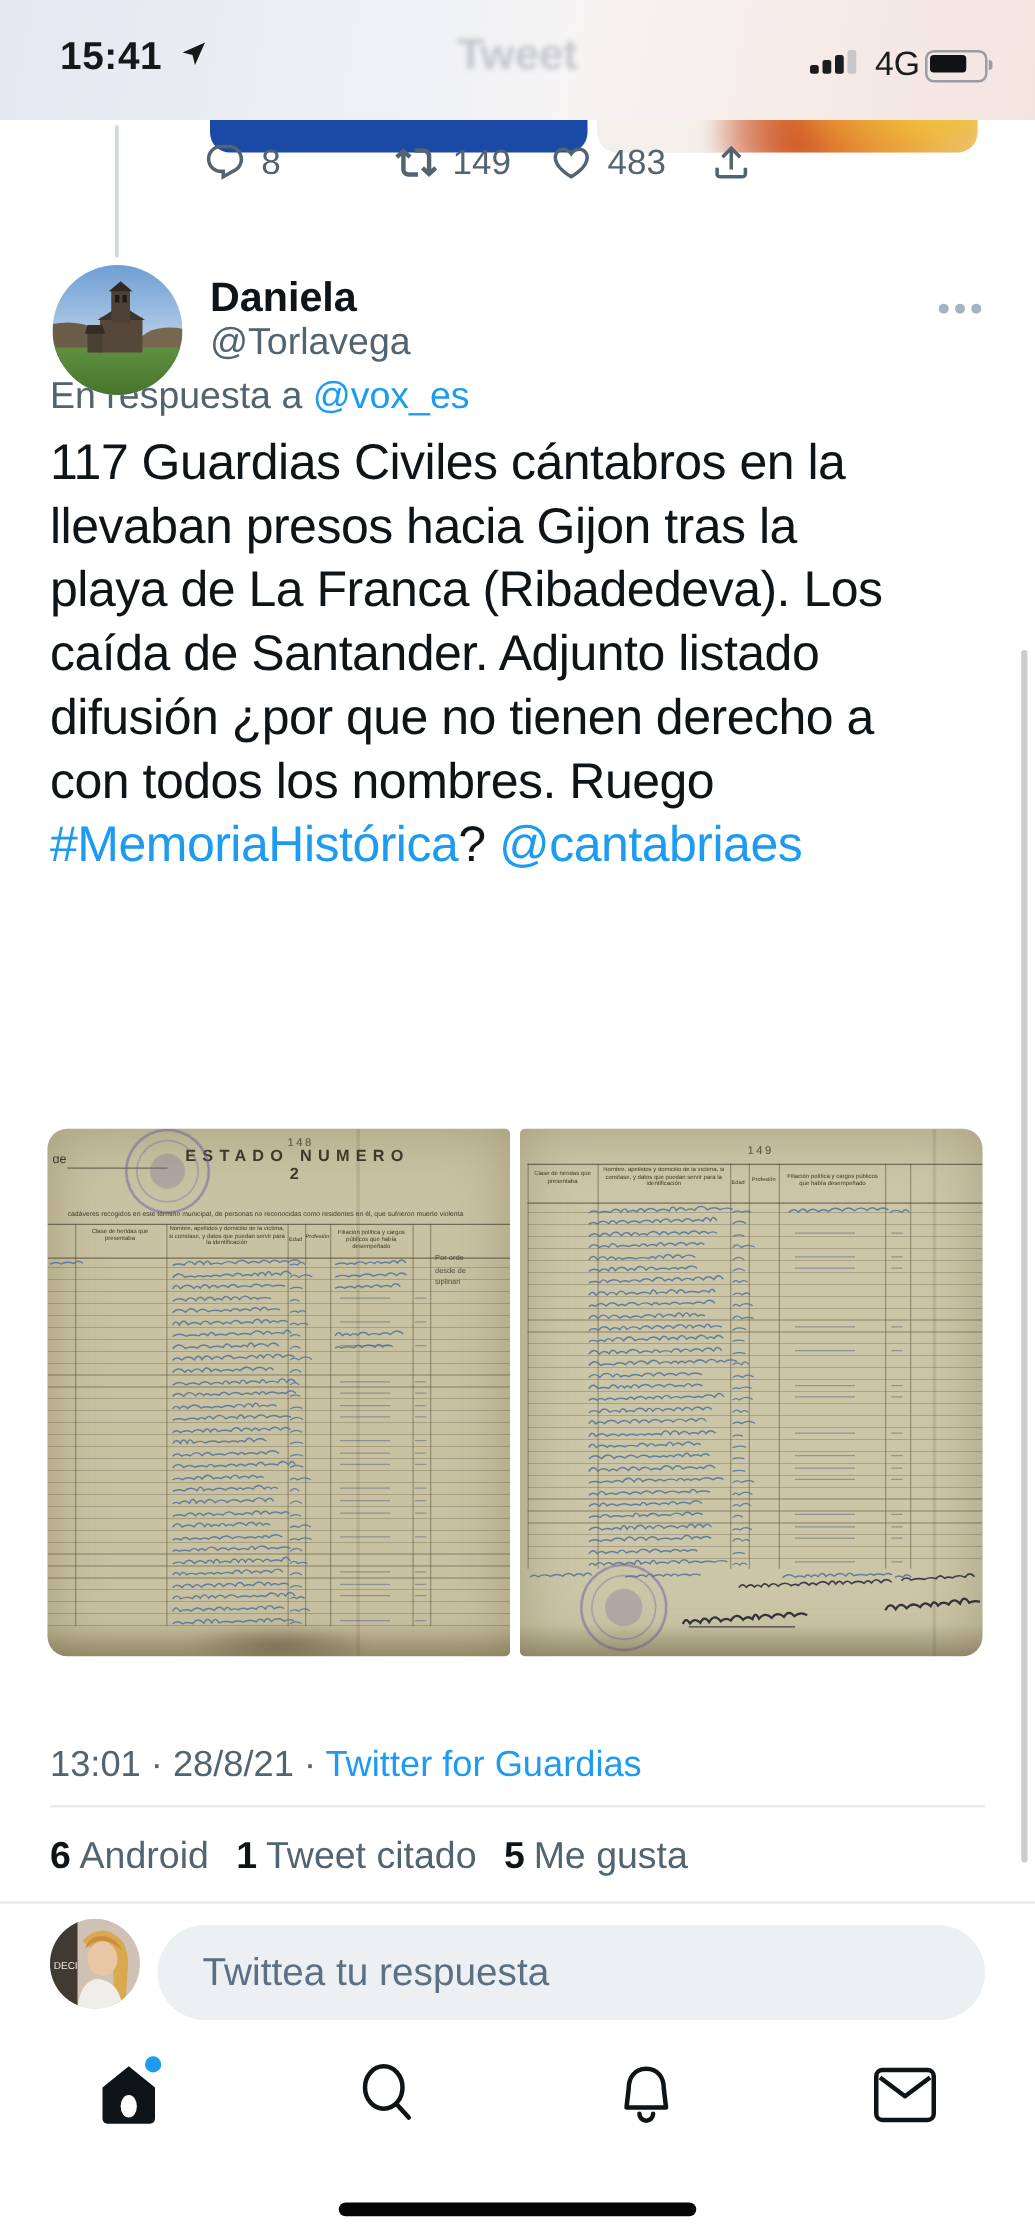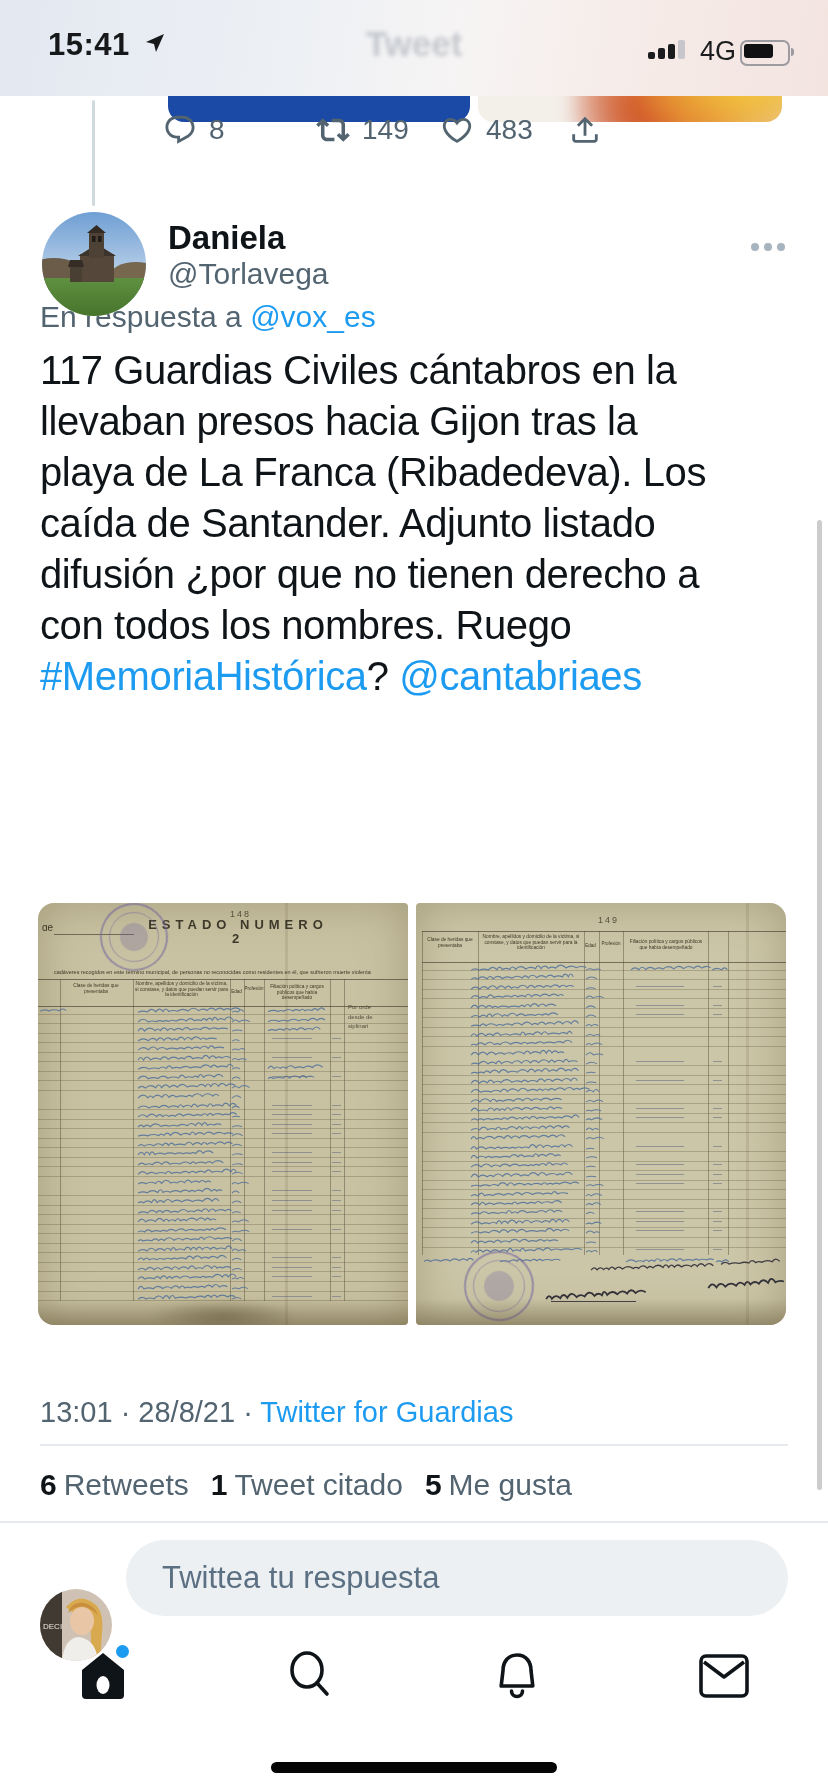--- a/index.html
+++ b/index.html
@@ -80,21 +80,21 @@
   .stamp:after{content:"";position:absolute;inset:18px;border-radius:50%;background:rgba(108,95,158,.28);}
   .doc svg{position:absolute;overflow:visible;}
 
   
   #timestamp{left:40px;top:1396px;font-size:29px;color:#536471;}
   .divider{height:2px;background:#e6eaee;}
   #stats{left:40px;top:1468px;font-size:30px;color:#536471;display:flex;gap:22px;}
   #stats b{color:#0f1419;font-weight:bold;margin-right:7px;}
 
   
-  #reply-avatar{left:40px;top:1589px;width:72px;height:72px;border-radius:50%;overflow:hidden;}
+  #reply-avatar{left:40px;top:1535px;width:72px;height:72px;border-radius:50%;overflow:hidden;}
   #reply-pill{left:126px;top:1540px;width:662px;height:76px;border-radius:38px;background:#edf0f2;
       display:flex;align-items:center;padding-left:36px;box-sizing:border-box;}
   #reply-pill span{font-size:31px;color:#5b7083;}
 
   
   .navi{top:1646px;width:60px;height:60px;display:flex;align-items:center;justify-content:center;}
   #nav-dot{left:116px;top:1645px;width:13px;height:13px;border-radius:50%;background:#1d9bf0;z-index:5;}
   #home-indicator{left:271px;top:1762px;width:286px;height:11px;border-radius:6px;background:#050505;}
   #scrollbar{left:817px;top:520px;width:5px;height:970px;border-radius:3px;background:rgba(0,0,0,.20);z-index:6;}
 </style>
@@ -739,21 +739,21 @@
       <path d="M0 8 q4.2 -6.9 8.3 0 q4.4 -6.4 8.8 0 q5.4 -5.1 10.8 0 q4.2 -5.4 8.5 0 q3.0 -5.8 5.9 0 q4.2 -4.0 8.5 0 q4.6 -6.1 9.2 0 q3.6 -7.5 7.3 0 q4.3 -2.0 8.6 0" fill="none" stroke="#23232e" stroke-width="1.8" opacity="0.9"></path>
     </svg>
     <div class="ditto" style="left: 135px; top: 398px; width: 85px; background: rgba(35, 35, 46, 0.8);"></div>
     <div class="crease" style="left: 330px;"></div>
     <div class="edge"></div>
   </div>
 
 <div class="abs" id="timestamp"><span>13:01 · 28/8/21 · </span><span class="link">Twitter for Guardias</span></div>
 <div class="abs divider" style="left:40px;top:1444px;width:748px;"></div>
 <div class="abs" id="stats">
-    <span><b>6</b><span>Retweets</span></span>
+    <span><b>6</b><span>Android</span></span>
     <span><b>1</b><span>Tweet citado</span></span>
     <span><b>5</b><span>Me gusta</span></span>
   </div>
 <div class="abs divider" style="left:0;top:1521px;width:828px;"></div>
 
 <div class="abs" id="reply-avatar">
   <svg width="72" height="72" viewBox="0 0 72 72">
     <rect width="72" height="72" fill="#cfc2b4"></rect>
     <rect width="22" height="72" fill="#413a33"></rect>
     <text x="3" y="40" font-size="8" fill="#efe9e2" font-family="Liberation Sans, sans-serif">DECI</text>

